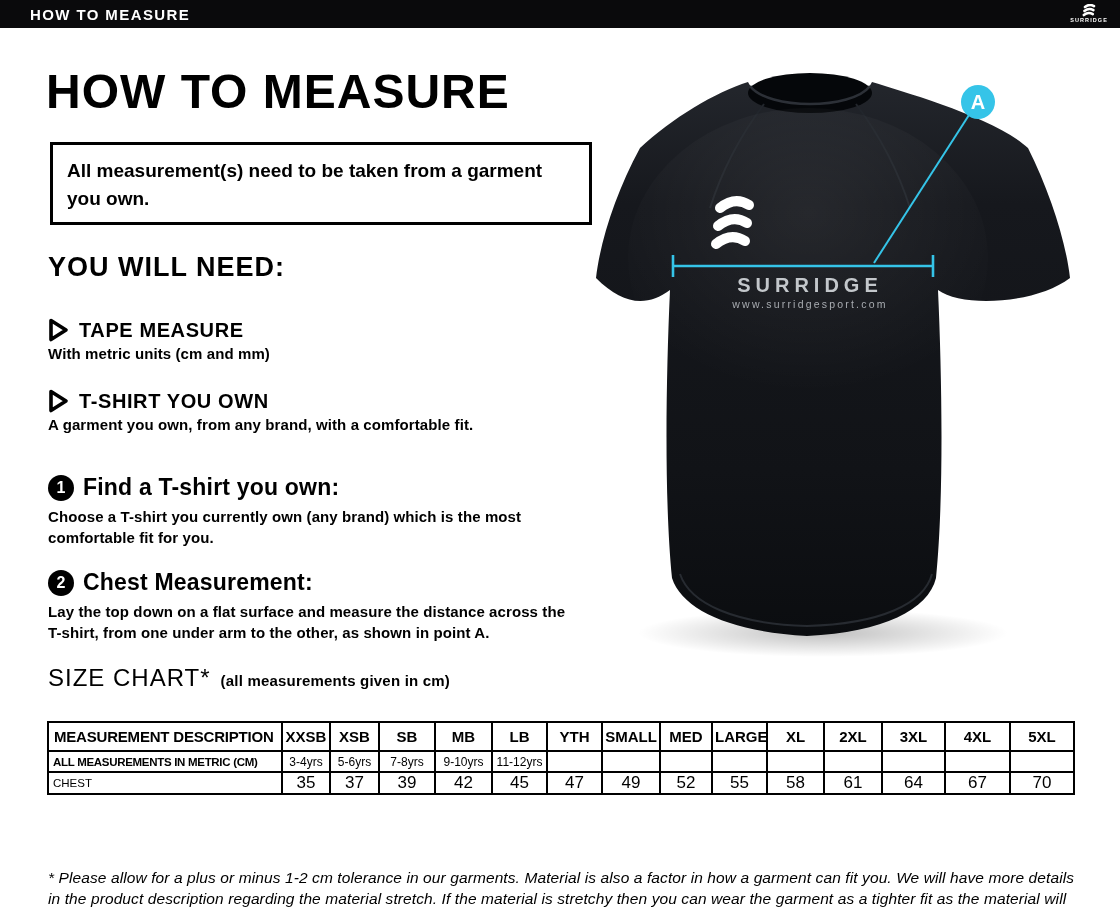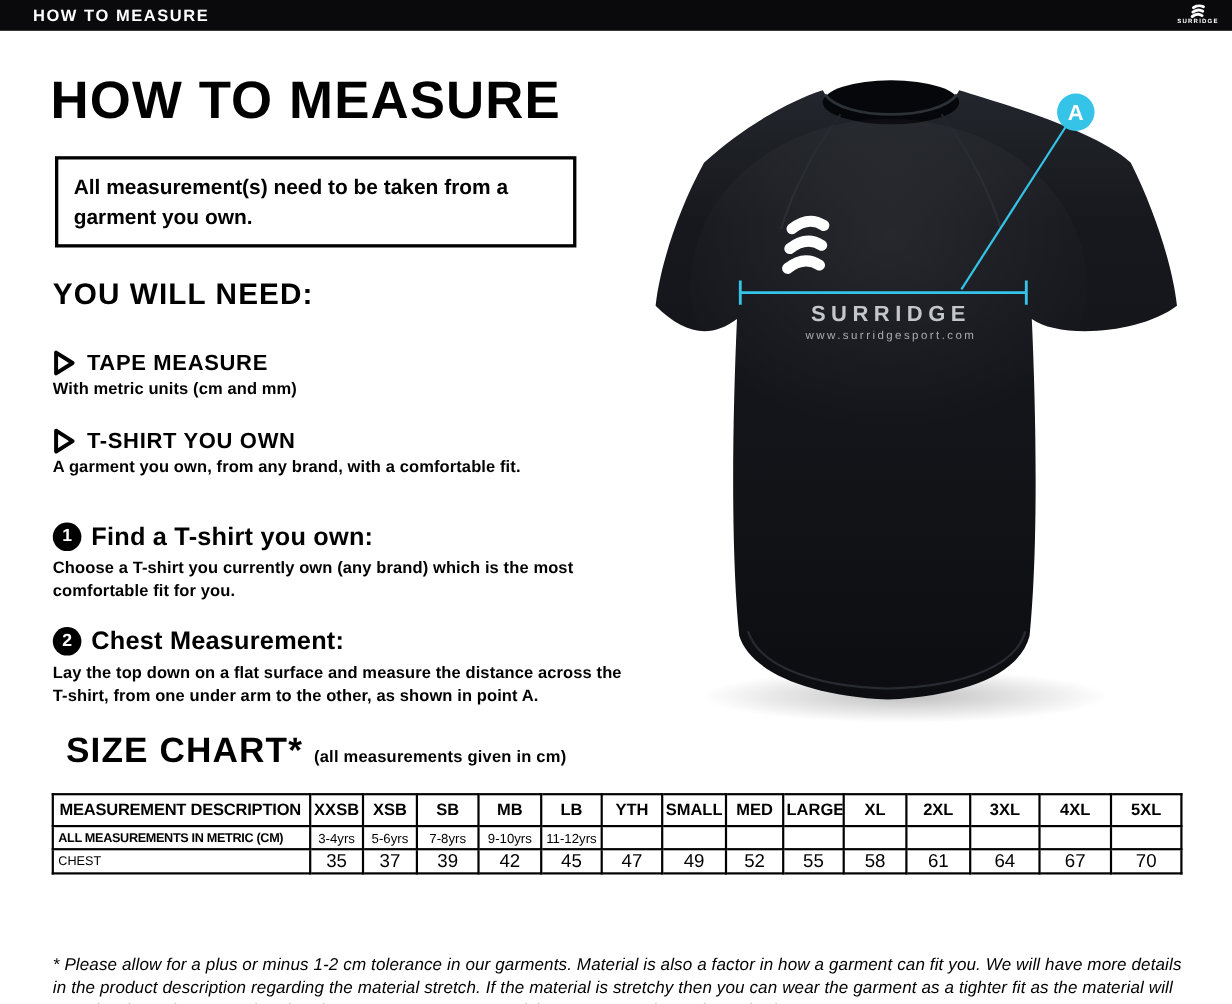--- a/index.html
+++ b/index.html
@@ -15,40 +15,40 @@
   }
   .topbar-title{color:#fff;font-size:15px;font-weight:bold;letter-spacing:1.4px;}
   .topbar-logo{margin-left:auto;display:flex;flex-direction:column;align-items:center;line-height:1;}
   .topbar-logo .wordmark{color:#fff;font-size:5.5px;font-weight:bold;letter-spacing:1.1px;margin-top:1px;}
   
   .h1{
     position:absolute;left:46px;top:64px;font-size:48px;font-weight:bold;
     letter-spacing:1px;white-space:nowrap;
   }
   .notice{
-    position:absolute;left:50px;top:142px;width:474px;height:83px;box-sizing:border-box;
+    position:absolute;left:50px;top:142px;width:542px;height:83px;box-sizing:border-box;
     border:3px solid #000;padding:12px 14px;font-size:19px;font-weight:bold;line-height:1.45;
   }
   .sec-heading{
     position:absolute;left:48px;font-size:27px;font-weight:bold;letter-spacing:1px;white-space:nowrap;
   }
   .need-item{position:absolute;left:48px;width:540px;}
   .need-head{display:flex;align-items:flex-end;gap:10px;}
   .need-title{font-size:20px;font-weight:bold;letter-spacing:.6px;white-space:nowrap;}
   .need-desc{font-size:15px;font-weight:bold;margin-top:3px;letter-spacing:.1px;}
   .step{position:absolute;left:48px;width:534px;}
   .step-head{display:flex;align-items:center;gap:9px;}
   .step-badge{
     width:26px;height:26px;border-radius:50%;background:#000;color:#fff;flex:0 0 26px;
     display:flex;align-items:center;justify-content:center;font-size:16px;font-weight:bold;
   }
   .step-title{font-size:23px;font-weight:bold;letter-spacing:.2px;white-space:nowrap;}
   .step-desc{font-size:15px;font-weight:bold;margin-top:6px;line-height:1.38;letter-spacing:.1px;}
   .sizechart-head{position:absolute;left:48px;top:664px;display:flex;align-items:baseline;gap:10px;}
-  .sizechart-title{font-size:32px;font-weight:bold;letter-spacing:1px;margin-left:12px;}
+  .sizechart-title{font-size:24px;font-weight:normal;letter-spacing:1px;}
   .sizechart-sub{font-size:15px;font-weight:bold;letter-spacing:.2px;}
   
   table.size{
     position:absolute;left:47px;top:721px;width:1026px;border-collapse:collapse;
     table-layout:fixed;border:2px solid #000;
   }
   table.size th,table.size td{
     border:2px solid #000;text-align:center;vertical-align:middle;
     padding:0 2px;overflow:hidden;white-space:nowrap;
   }

